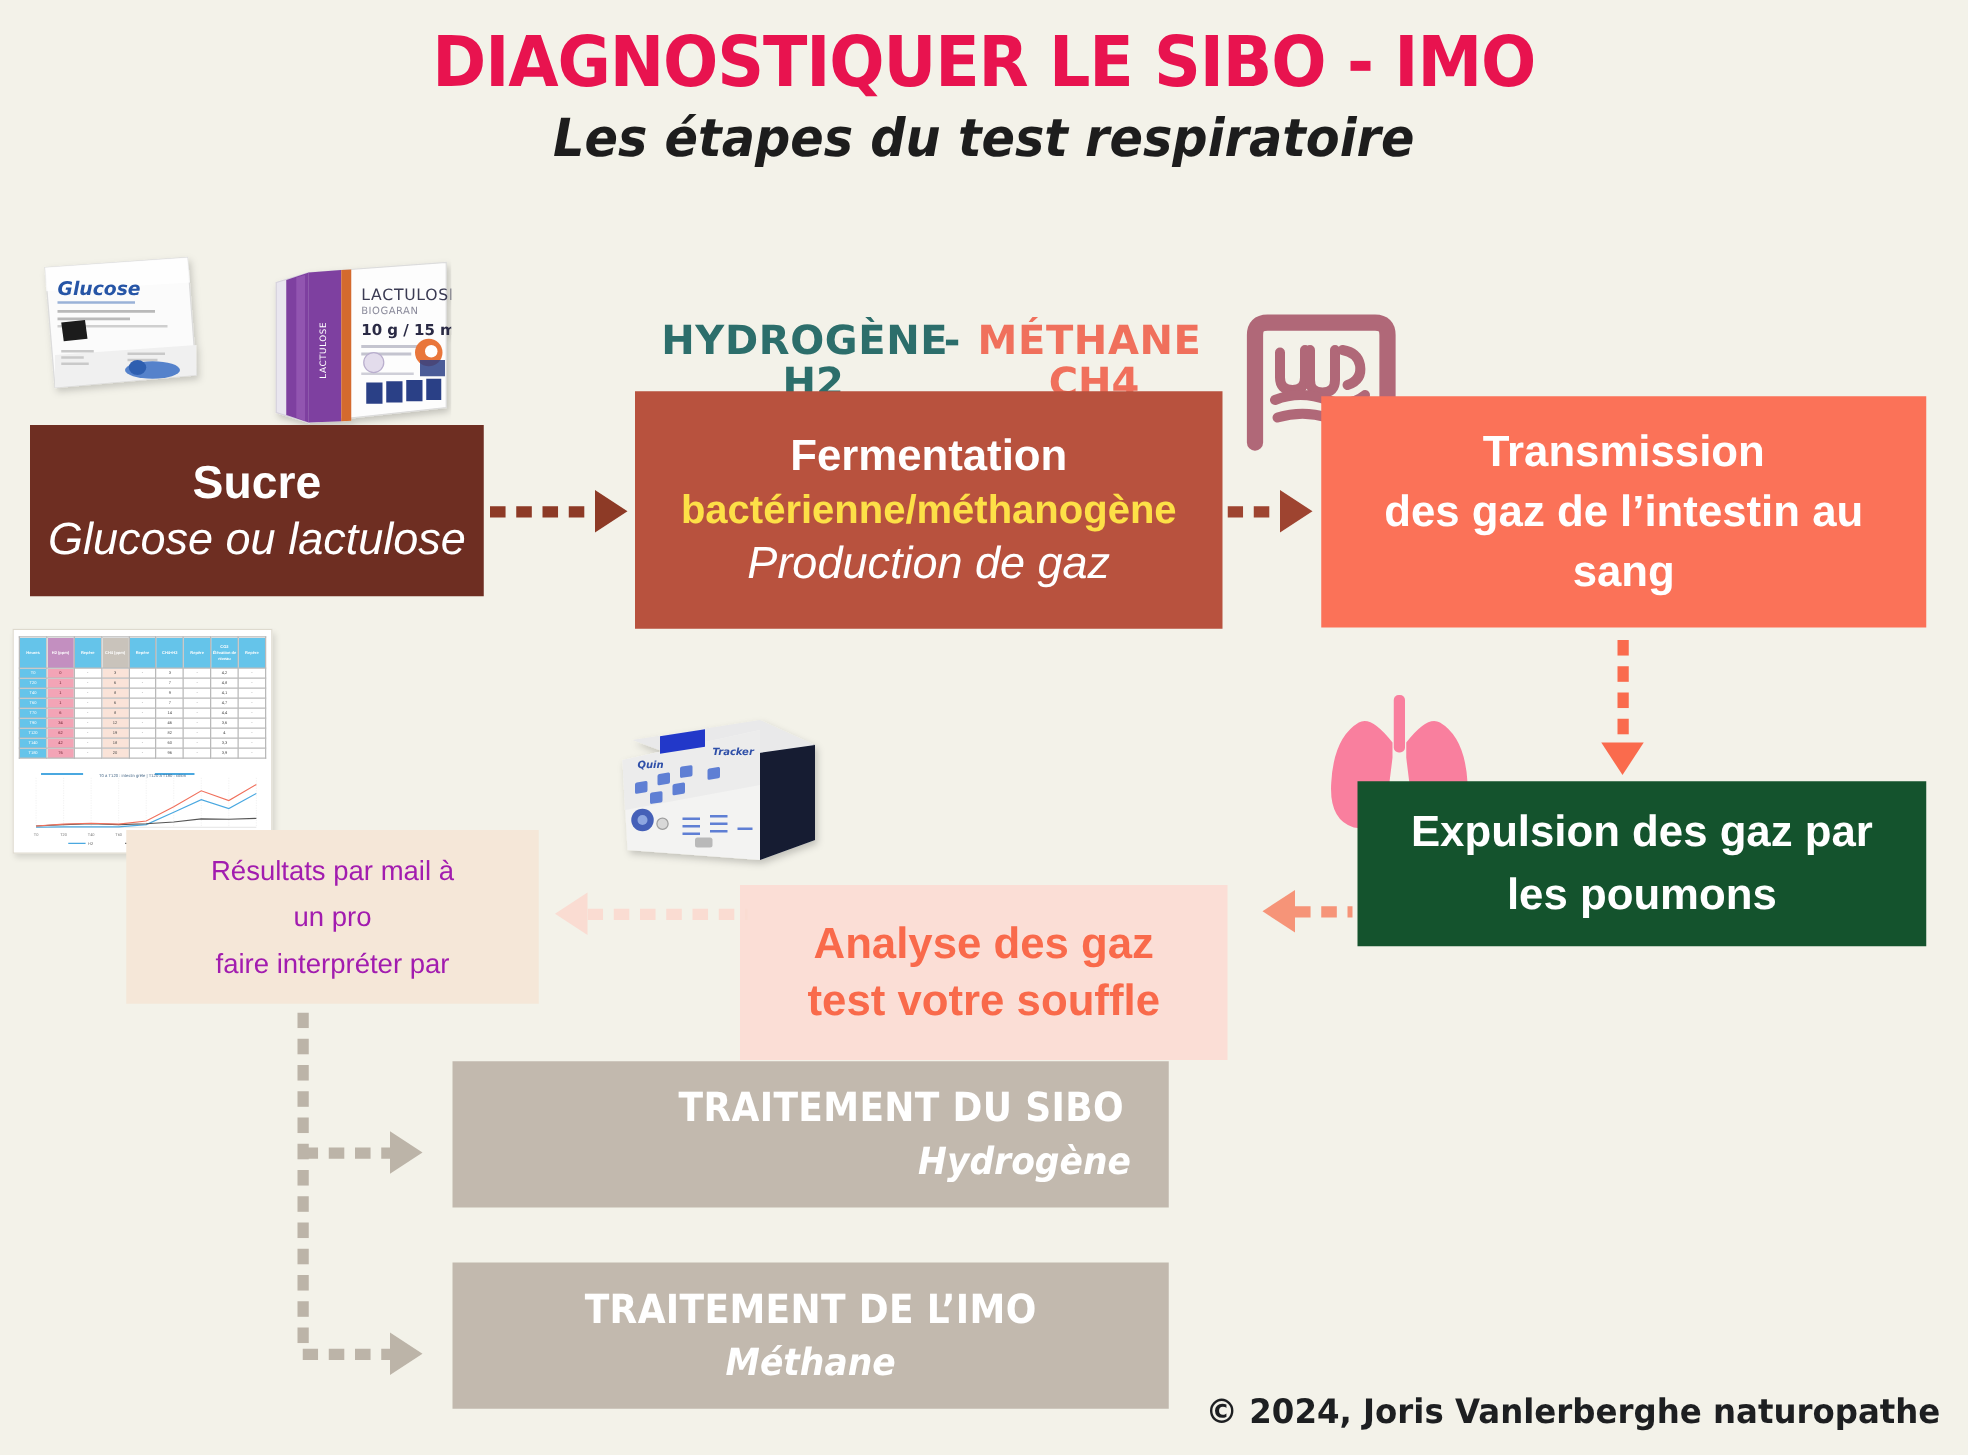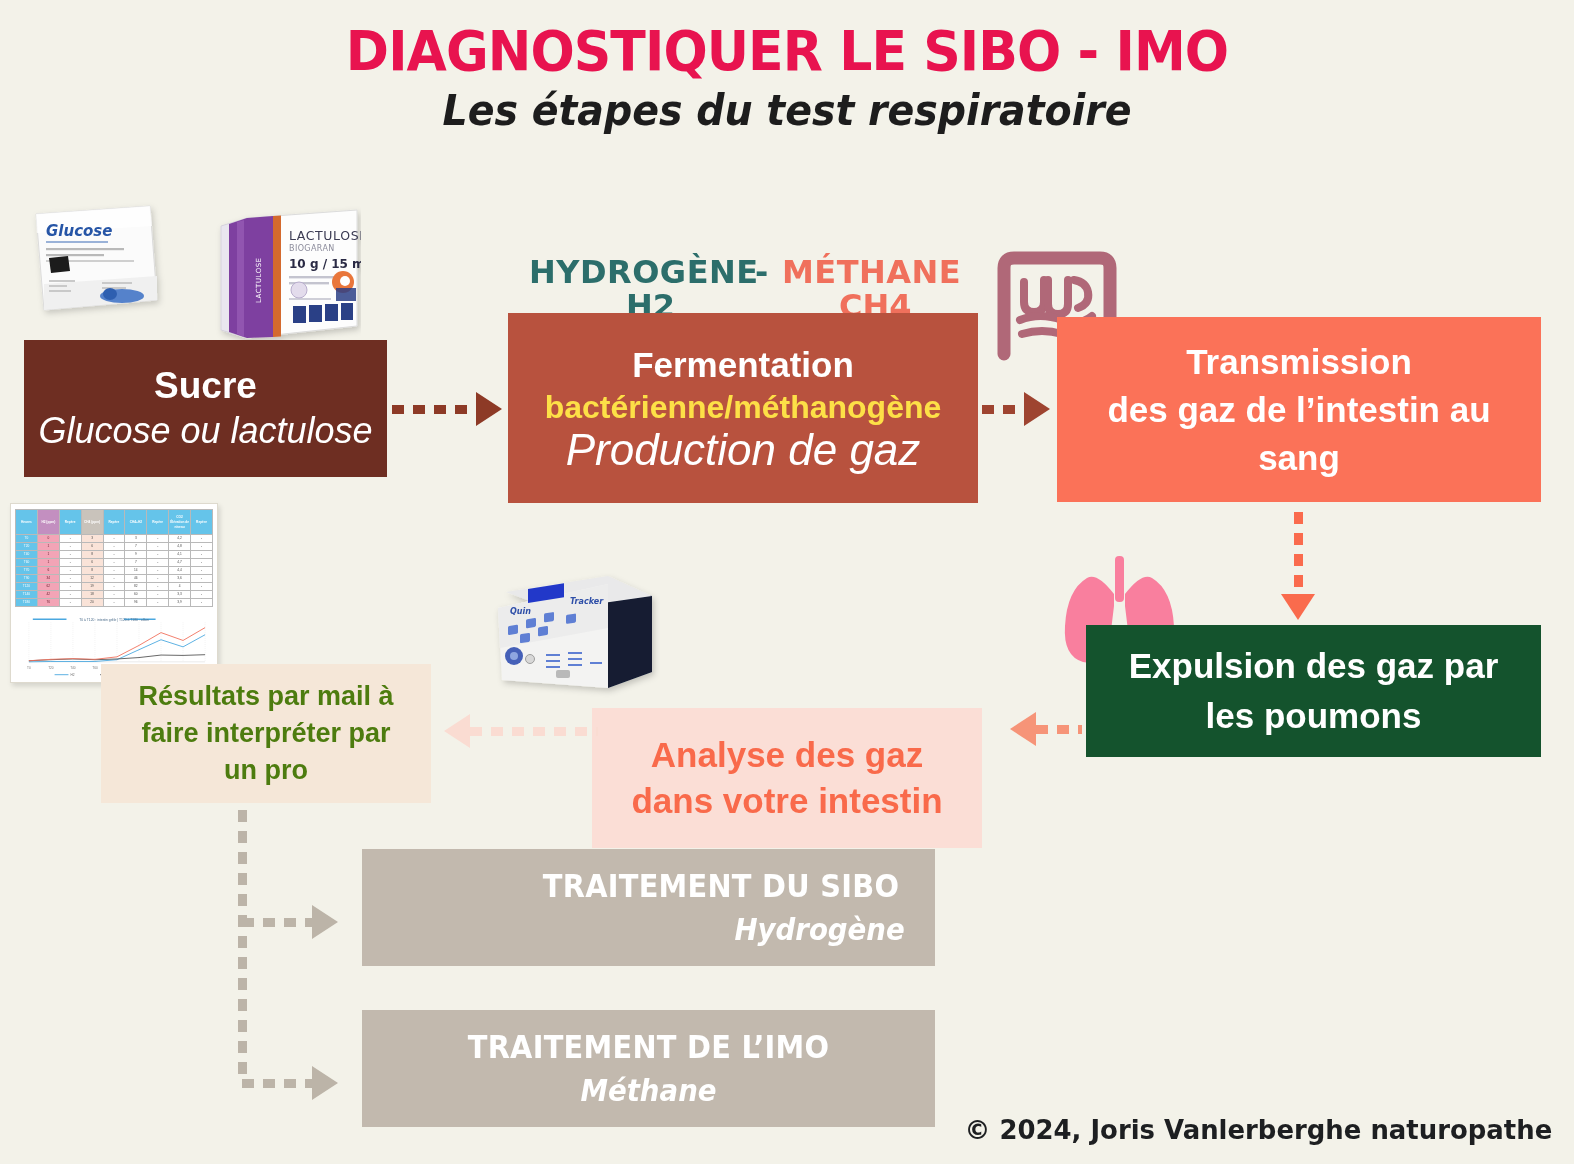--- a/index.html
+++ b/index.html
@@ -44,41 +44,41 @@
   #box-sucre { left: 24px; top: 340px; width: 363px; height: 137px;
                background: #6e2e22; padding: 6px 8px; }
   #box-sucre .b-title { font-size: 37px; line-height: 44px; }
   #box-sucre .b-sub   { font-size: 36px; line-height: 46px; }
 
   
   #box-ferment { left: 508px; top: 313px; width: 470px; height: 190px;
                  background: #b8523e; padding: 6px 6px; }
   #box-ferment .b-title { font-size: 35px; line-height: 42px; }
   #box-ferment .b-line2 { font-size: 32px; line-height: 42px; font-weight: 700; color:#fde047; }
-  #box-ferment .b-sub   { font-size: 44px; line-height: 44px; }
+  #box-ferment .b-sub   { font-size: 36px; line-height: 44px; }
 
   
   #box-transmission { left: 1057px; top: 317px; width: 484px; height: 185px;
                       background: #fb7258; padding: 19px 10px; }
   #box-transmission .b-title { font-size: 35px; line-height: 48px; }
 
   
   #box-expulsion { left: 1086px; top: 625px; width: 455px; height: 132px;
                    background: #14532d; padding: 4px 10px; }
   #box-expulsion .b-title { font-size: 35px; line-height: 50px; }
 
   
   #box-analyse { left: 592px; top: 660px; width: 390px; height: 140px;
                  background: #fbded6; padding: 4px 6px; margin-top: 48px; }
   #box-analyse .b-title { font-size: 35px; line-height: 46px; color: #f96a4b; font-weight: 700; }
 
   
   #box-resultats { left: 101px; top: 664px; width: 330px; height: 139px;
                    background: #f5e7d8; padding: 4px 8px; }
-  #box-resultats .b-title { font-size: 27px; line-height: 37px; color: #4d7c0f; font-weight: 700; }
+  #box-resultats .b-title { font-size: 22px; line-height: 37px; color: #a21caf; font-weight: 400; }
 
   
   .box-traitement { background: #c2b9ae; padding: 6px 8px; }
   .box-traitement .t-title {
      font-family: "DejaVu Sans", sans-serif; font-weight: 700;
      font-size: 32px; line-height: 44px; color: #ffffff;
      letter-spacing: 0.3px; transform: scaleX(0.9);
   }
   .box-traitement .t-sub {
      font-family: "DejaVu Sans", sans-serif; font-weight: 700; font-style: italic;
@@ -364,21 +364,21 @@
           <rect x="84" y="102" width="14" height="2"></rect>
           <rect x="106" y="100" width="12" height="2"></rect>
         </g>
         <rect x="72" y="108" width="14" height="8" rx="2" fill="#b9b9b9"></rect>
       </g>
     </svg>
   </div>
 
   <div class="box" id="box-analyse">
     <span class="ln b-title">Analyse des gaz</span>
-    <span class="ln b-title">dans votre intestin</span>
+    <span class="ln b-title">test votre souffle</span>
   </div>
 
   <div class="arrow" id="arrow-analyse-resultats">
     <div class="head-l"></div>
       <div class="dashline dash-h"></div>
   </div>
 
   <div class="art" id="img-results">
     <table id="mini-table">
       <thead>
@@ -537,22 +537,22 @@
           <line x1="86" x2="100" y1="65" y2="65" stroke="#555555" stroke-width="0.9"></line>
           <text x="102" y="66.4" font-size="3.2" fill="#6a6a6a" font-family="Liberation Sans, sans-serif">CH4</text>
           <line x1="132" x2="146" y1="65" y2="65" stroke="#f0705c" stroke-width="0.9"></line>
           <text x="148" y="66.4" font-size="3.2" fill="#6a6a6a" font-family="Liberation Sans, sans-serif">CH4+H2</text>
         </g>
     </svg>
   </div>
 
   <div class="box" id="box-resultats">
     <span class="ln b-title">Résultats par mail à</span>
+    <span class="ln b-title">un pro</span>
     <span class="ln b-title">faire interpréter par</span>
-    <span class="ln b-title">un pro</span>
   </div>
 
   <div id="branch">
     <div class="trunk"></div>
     <div class="limb1">
       <div class="dashline dash-h"></div>
         <div class="head-r"></div>
     </div>
     <div class="limb2">
       <div class="dashline dash-h"></div>

